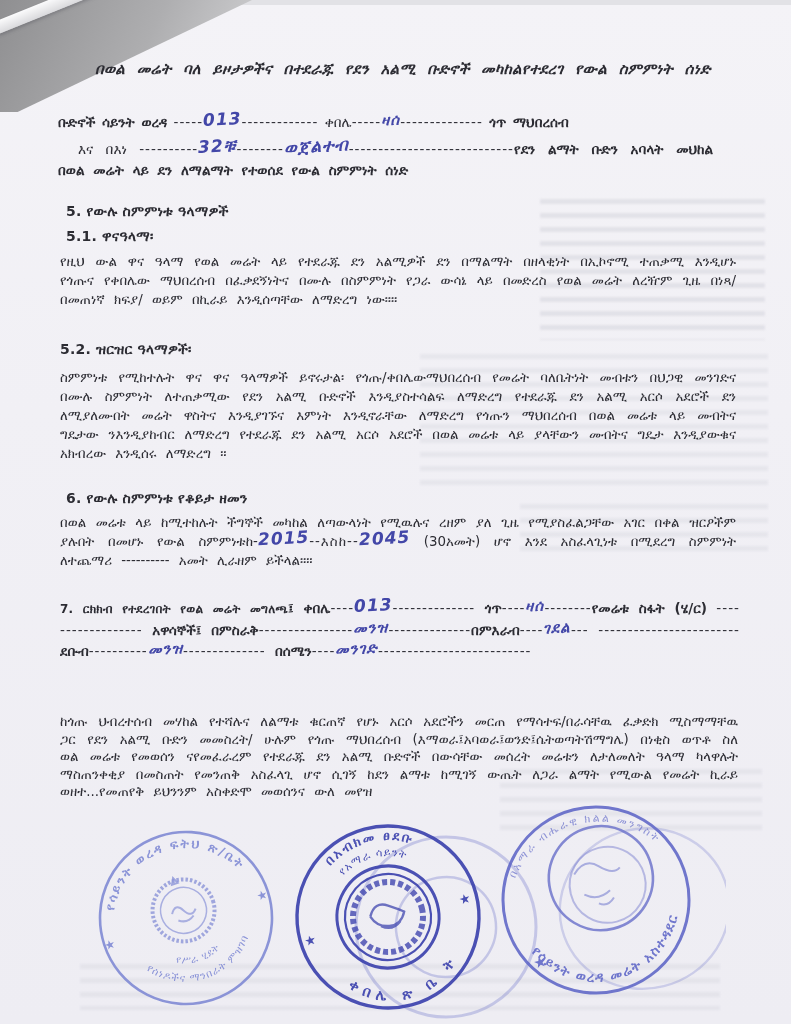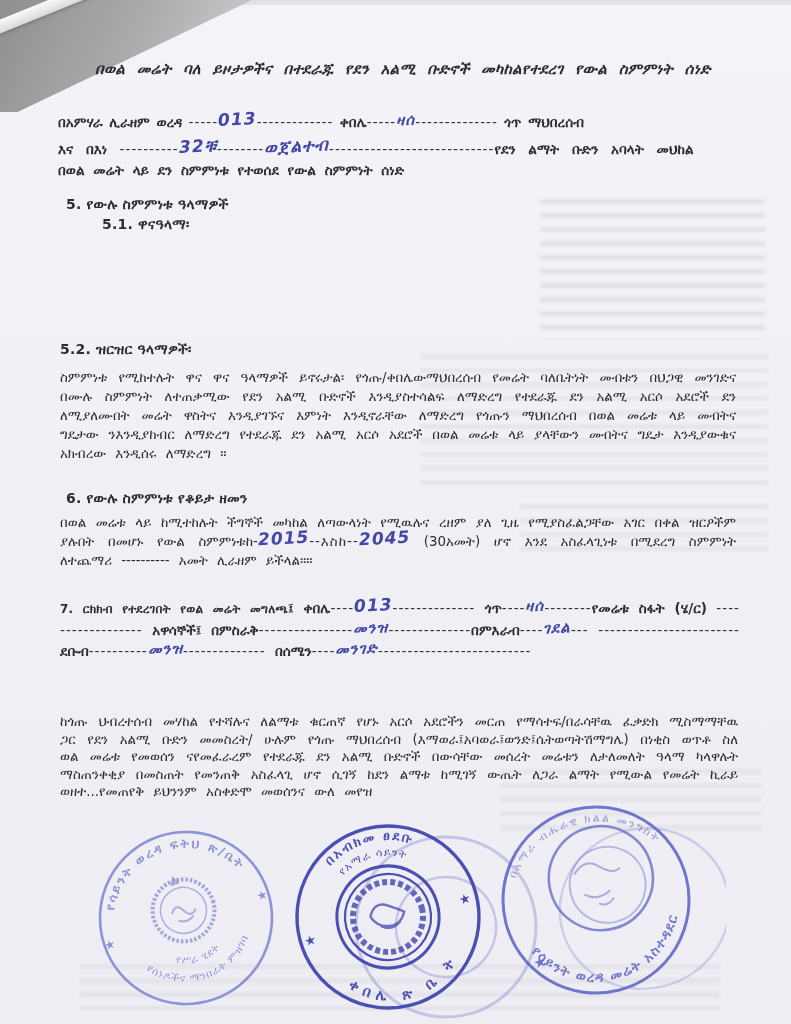--- a/index.html
+++ b/index.html
@@ -52,35 +52,36 @@
   <div class="bleed light" style="left:520px;top:495px;width:248px;height:58px;"></div>
   <div class="bleed light" style="left:500px;top:760px;width:262px;height:70px;"></div>
   <div class="bleed light" style="left:80px;top:955px;width:640px;height:55px;"></div>
 
   <div class="corner"></div>
   <div class="corner-edge"></div>
 
   <div class="txt title" style="left:95px;top:58px;width:622px;">በወል መሬት ባለ ይዞታዎችና በተደራጁ የደን አልሚ ቡድኖች መካከልየተደረገ የውል ስምምነት ሰነድ</div>
 
   <div class="txt formline" style="left:58px;top:112px;width:676px;">
-    <span style="font-weight:bold;">በአምሃራ ሊራዘም ወረዳ</span>
+    <span style="font-weight:bold;">ቡድኖች ሳይንት ወረዳ</span>
     <span class="dash">-----</span><span class="hw">013</span><span class="dash">-------------</span>
-    <span style="font-weight:bold;">ቀበሌ</span><span class="dash">-----</span><span class="hw small">ዛሰ</span><span class="dash">--------------</span>
+    <span style="font-weight:normal;">ቀበሌ</span><span class="dash">-----</span><span class="hw small">ዛሰ</span><span class="dash">--------------</span>
     <span style="font-weight:bold;">ጎጥ ማህበረሰብ</span>
   </div>
 
   <div class="txt formline" style="left:58px;top:139px;width:676px;word-spacing:8px;">
-    <span style="font-weight:bold;">እና በእነ</span>
+    <span style="font-weight:normal;margin-left:20px;">እና በእነ</span>
     <span class="dash">----------</span><span class="hw">32ቹ</span><span class="dash">--------</span><span class="hw">ወጀልተብ</span><span class="dash">----------------------------</span><span style="font-weight:bold;">የደን ልማት ቡድን አባላት መህከል</span>
   </div>
 
-  <div class="txt formline" style="left:58px;top:160px;width:676px;font-weight:bold;word-spacing:4px;">በወል መሬት ላይ ደን ስምምነቱ የተወሰደ የውል ስምምነት ሰነድ</div>
+  <div class="txt formline" style="left:58px;top:160px;width:676px;font-weight:bold;word-spacing:4px;">በወል መሬት ላይ ደን ለማልማት የተወሰደ የውል ስምምነት ሰነድ</div>
 
-  <div class="txt h" style="left:66px;top:196px;width:400px;">5. የውሉ ስምምነቱ ዓላማዎች</div>
-  <div class="txt h" style="left:66px;top:216px;width:300px;margin-left:36px;">5.1. ዋናዓላማ፡</div>
+  <div class="txt h" style="left:66px;top:203px;width:400px;">5. የውሉ ስምምነቱ ዓላማዎች</div>
+  <div class="txt h" style="left:66px;top:228px;width:300px;">5.1. ዋናዓላማ፡</div>
+  <div class="txt p" style="left:60px;top:252px;width:676px;height:98px;">የዚህ ውል ዋና ዓላማ የወል መሬት ላይ የተደራጁ ደን አልሚዎች ደን በማልማት በዘላቂነት በኢኮኖሚ ተጠቃሚ እንዲሆኑ የጎጡና የቀበሌው ማህበረሰብ በፈቃደኝነትና በሙሉ በስምምነት የጋራ ውሳኔ ላይ በመድረስ የወል መሬት ለረዥም ጊዜ በነጻ/በመጠነኛ ክፍያ/ ወይም በኪራይ እንዲሰጣቸው ለማድረግ ነው።።</div>
 
   <div class="txt h" style="left:60px;top:341px;width:300px;">5.2. ዝርዝር ዓላማዎች፡</div>
   <div class="txt p" style="left:60px;top:368px;width:676px;height:116px;">ስምምነቱ የሚከተሉት ዋና ዋና ዓላማዎች ይኖሩታል፡ የጎጡ/ቀበሌውማህበረሰብ የመሬት ባለቤትነት መብቱን በህጋዊ መንገድና በሙሉ ስምምነት ለተጠቃሚው የደን አልሚ ቡድኖች እንዲያስተሳልፍ ለማድረግ የተደራጁ ደን አልሚ አርሶ አደሮች ደን ለሚያለሙበት መሬት ዋስትና እንዲያገኙና እምነት እንዲኖራቸው ለማድረግ የጎጡን ማህበረሰብ በወል መሬቱ ላይ መብትና ግዴታው ንእንዲያከብር ለማድረግ የተደራጁ ደን አልሚ አርሶ አደሮች በወል መሬቱ ላይ ያላቸውን መብትና ግዴታ እንዲያውቁና አክብረው እንዲሰሩ ለማድረግ ።</div>
 
   <div class="txt h" style="left:66px;top:490px;width:400px;">6. የውሉ ስምምነቱ የቆይታ ዘመን</div>
   <div class="txt p" style="left:60px;top:513px;width:676px;height:76px;">
     <span>በወል መሬቱ ላይ ከሚተከሉት ችግኞች መካከል ለጣውላነት የሚዉሉና ረዘም ያለ ጊዜ የሚያስፈልጋቸው አገር በቀል ዝርዖችም ያሉበት በመሆኑ የውል ስምምነቱከ-</span><span class="hw">2015</span><span class="dash">--እስከ--</span><span class="hw">2045</span>
     <span>(30አመት) ሆኖ እንደ አስፈላጊነቱ በሚደረግ ስምምነት  ለተጨማሪ ---------- አመት ሊራዘም ይችላል።።</span>
   </div>
 

